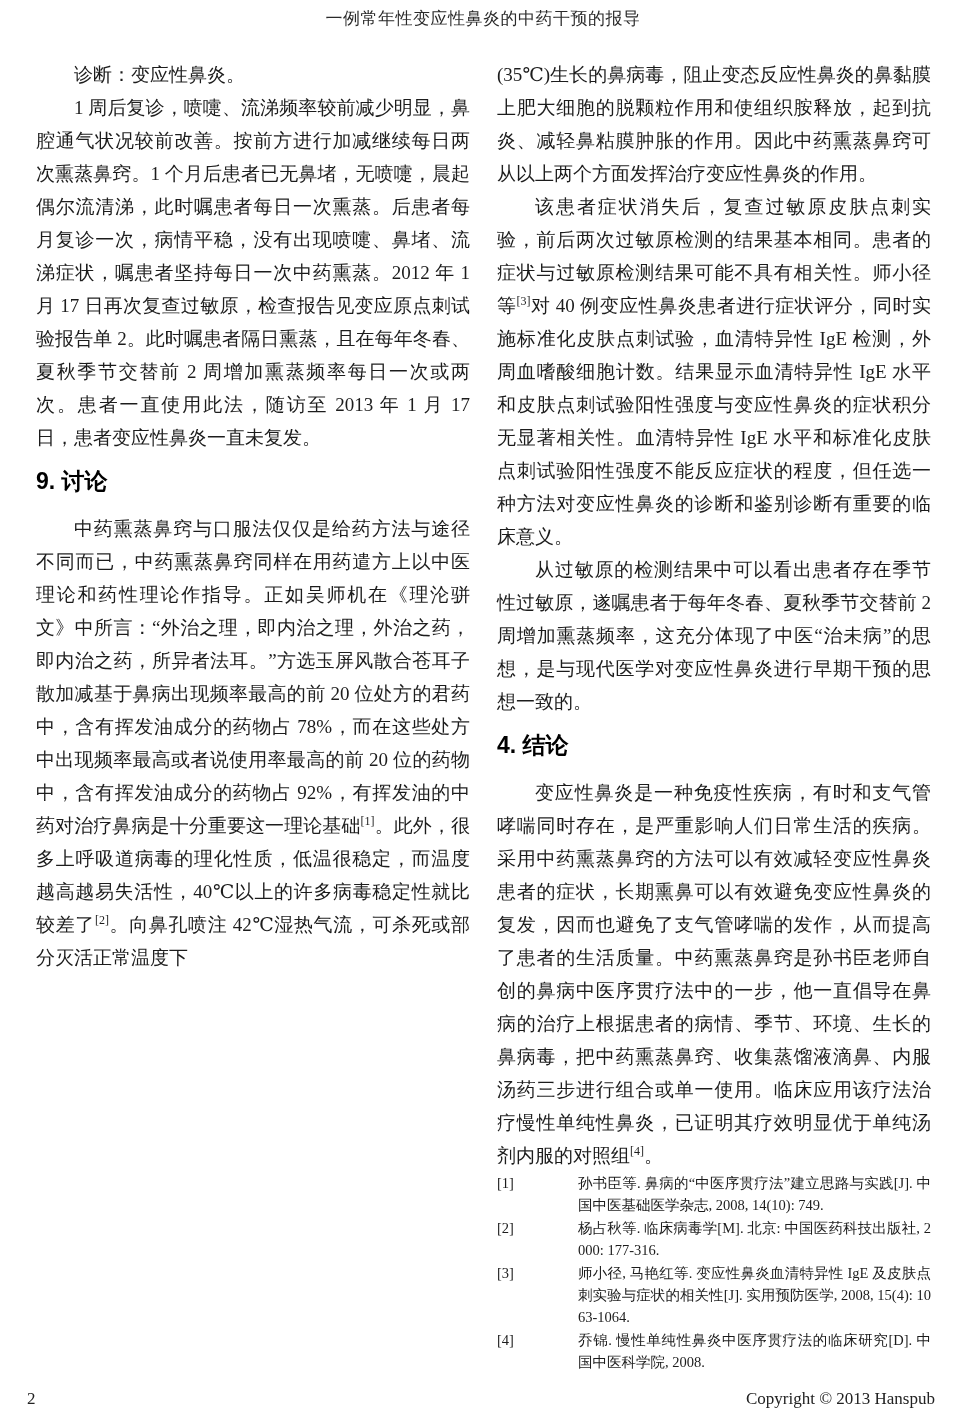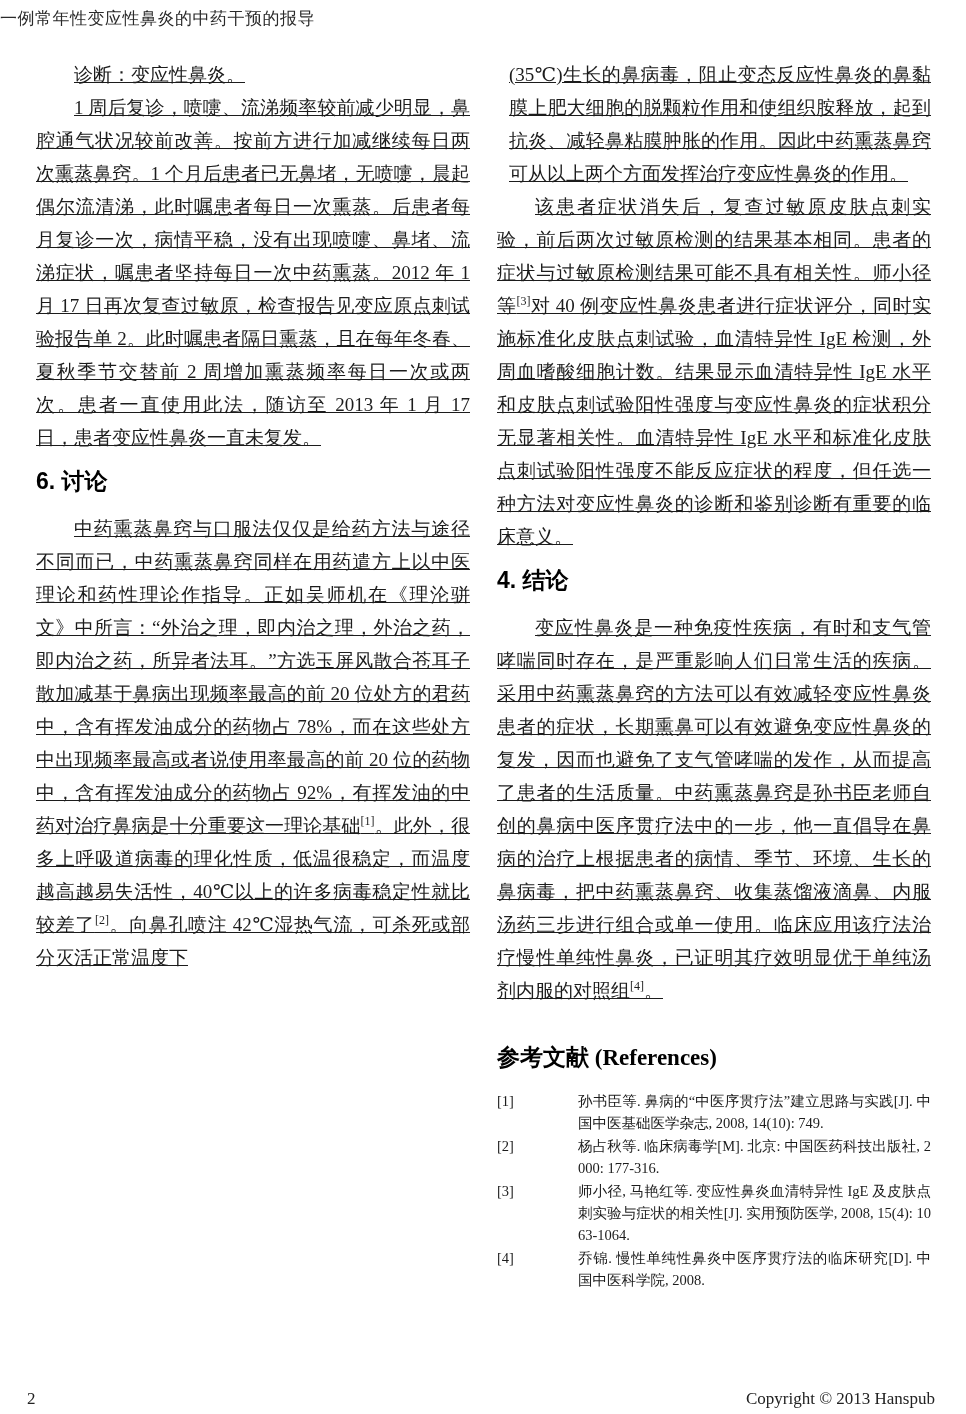--- a/index.html
+++ b/index.html
@@ -6,35 +6,34 @@
   .page {
     position:relative;
     width:966px; height:1414px;
     background:#ffffff;
     font-family:"Liberation Serif","DejaVu Serif",serif;
     color:#1c1c1c;
     overflow:hidden;
   }
   .header-title {
     position:absolute; top:7px; left:0; width:100%;
-    font-size:17px; color:#2a2a2a;
+    text-align:center; font-size:17px; color:#2a2a2a;
     letter-spacing:0.5px;
   }
   .columns {
     position:absolute; top:58px; left:36px;
     display:flex; gap:27px;
   }
   .col { width:434px; }
   .para {
     margin:0; font-size:19px; line-height:33px;
     text-align:justify; text-indent:2em;
     word-break:break-all;
-    text-decoration:underline;
   }
-  .cont { text-indent:0;margin-left:12px; }
+  .cont { text-indent:0; }
   sup.cite { font-size:12px; line-height:0; vertical-align:super; }
   .h-section {
     font-family:"Liberation Sans","DejaVu Sans",sans-serif;
     font-weight:bold; font-size:23px; line-height:28px;
     margin:13px 0 17px; color:#000;
   }
   .h-refs {
     font-family:"Liberation Sans","DejaVu Sans",sans-serif;
     font-weight:bold; font-size:23px; line-height:28px;
     margin:36px 0 18px; color:#000;
@@ -56,31 +55,31 @@
 
 <div class="page">
 
   <div class="header-title">一例常年性变应性鼻炎的中药干预的报导</div>
 
   <div class="columns">
 
     <div class="col">
       <p class="para">诊断：变应性鼻炎。</p>
       <p class="para">1 周后复诊，喷嚏、流涕频率较前减少明显，鼻腔通气状况较前改善。按前方进行加减继续每日两次熏蒸鼻窍。1 个月后患者已无鼻堵，无喷嚏，晨起偶尔流清涕，此时嘱患者每日一次熏蒸。后患者每月复诊一次，病情平稳，没有出现喷嚏、鼻堵、流涕症状，嘱患者坚持每日一次中药熏蒸。2012 年 1 月 17 日再次复查过敏原，检查报告见变应原点刺试验报告单 2。此时嘱患者隔日熏蒸，且在每年冬春、夏秋季节交替前 2 周增加熏蒸频率每日一次或两次。患者一直使用此法，随访至 2013 年 1 月 17 日，患者变应性鼻炎一直未复发。</p>
-      <h2 class="h-section">6. 讨论</h2>
+      <h2 class="h-section">9. 讨论</h2>
       <p class="para"><span>中药熏蒸鼻窍与口服法仅仅是给药方法与途径不同而已，中药熏蒸鼻窍同样在用药遣方上以中医理论和药性理论作指导。正如吴师机在《理沦骈文》中所言：“外治之理，即内治之理，外治之药，即内治之药，所异者法耳。”方选玉屏风散合苍耳子散加减基于鼻病出现频率最高的前 20 位处方的君药中，含有挥发油成分的药物占 78%，而在这些处方中出现频率最高或者说使用率最高的前 20 位的药物中，含有挥发油成分的药物占 92%，有挥发油的中药对治疗鼻病是十分重要这一理论基础</span><sup class="cite">[1]</sup><span>。此外，很多上呼吸道病毒的理化性质，低温很稳定，而温度越高越易失活性，40℃以上的许多病毒稳定性就比较差了</span><sup class="cite">[2]</sup><span>。向鼻孔喷注 42℃湿热气流，可杀死或部分灭活正常温度下</span></p>
     </div>
 
     <div class="col">
       <p class="para cont">(35℃)生长的鼻病毒，阻止变态反应性鼻炎的鼻黏膜上肥大细胞的脱颗粒作用和使组织胺释放，起到抗炎、减轻鼻粘膜肿胀的作用。因此中药熏蒸鼻窍可从以上两个方面发挥治疗变应性鼻炎的作用。</p>
       <p class="para"><span>该患者症状消失后，复查过敏原皮肤点刺实验，前后两次过敏原检测的结果基本相同。患者的症状与过敏原检测结果可能不具有相关性。师小径等</span><sup class="cite">[3]</sup><span>对 40 例变应性鼻炎患者进行症状评分，同时实施标准化皮肤点刺试验，血清特异性 IgE 检测，外周血嗜酸细胞计数。结果显示血清特异性 IgE 水平和皮肤点刺试验阳性强度与变应性鼻炎的症状积分无显著相关性。血清特异性 IgE 水平和标准化皮肤点刺试验阳性强度不能反应症状的程度，但任选一种方法对变应性鼻炎的诊断和鉴别诊断有重要的临床意义。</span></p>
+      <p class="para">从过敏原的检测结果中可以看出患者存在季节性过敏原，遂嘱患者于每年冬春、夏秋季节交替前 2 周增加熏蒸频率，这充分体现了中医“治未病”的思想，是与现代医学对变应性鼻炎进行早期干预的思想一致的。</p>
       <h2 class="h-section">4. 结论</h2>
       <p class="para"><span>变应性鼻炎是一种免疫性疾病，有时和支气管哮喘同时存在，是严重影响人们日常生活的疾病。采用中药熏蒸鼻窍的方法可以有效减轻变应性鼻炎患者的症状，长期熏鼻可以有效避免变应性鼻炎的复发，因而也避免了支气管哮喘的发作，从而提高了患者的生活质量。中药熏蒸鼻窍是孙书臣老师自创的鼻病中医序贯疗法中的一步，他一直倡导在鼻病的治疗上根据患者的病情、季节、环境、生长的鼻病毒，把中药熏蒸鼻窍、收集蒸馏液滴鼻、内服汤药三步进行组合或单一使用。临床应用该疗法治疗慢性单纯性鼻炎，已证明其疗效明显优于单纯汤剂内服的对照组</span><sup class="cite">[4]</sup><span>。</span></p>
 
-      <h2 class="h-refs"><span>参考文献</span><span class="refs-en"> (References)</span></h2>
 
       <div class="ref-list">
         <div class="ref-item">
           <span class="ref-num">[1]</span>
           <span class="ref-text">孙书臣等. 鼻病的“中医序贯疗法”建立思路与实践[J]. 中国中医基础医学杂志, 2008, 14(10): 749.</span>
         </div>
         <div class="ref-item">
           <span class="ref-num">[2]</span>
           <span class="ref-text">杨占秋等. 临床病毒学[M]. 北京: 中国医药科技出版社, 2000: 177-316.</span>
         </div>

